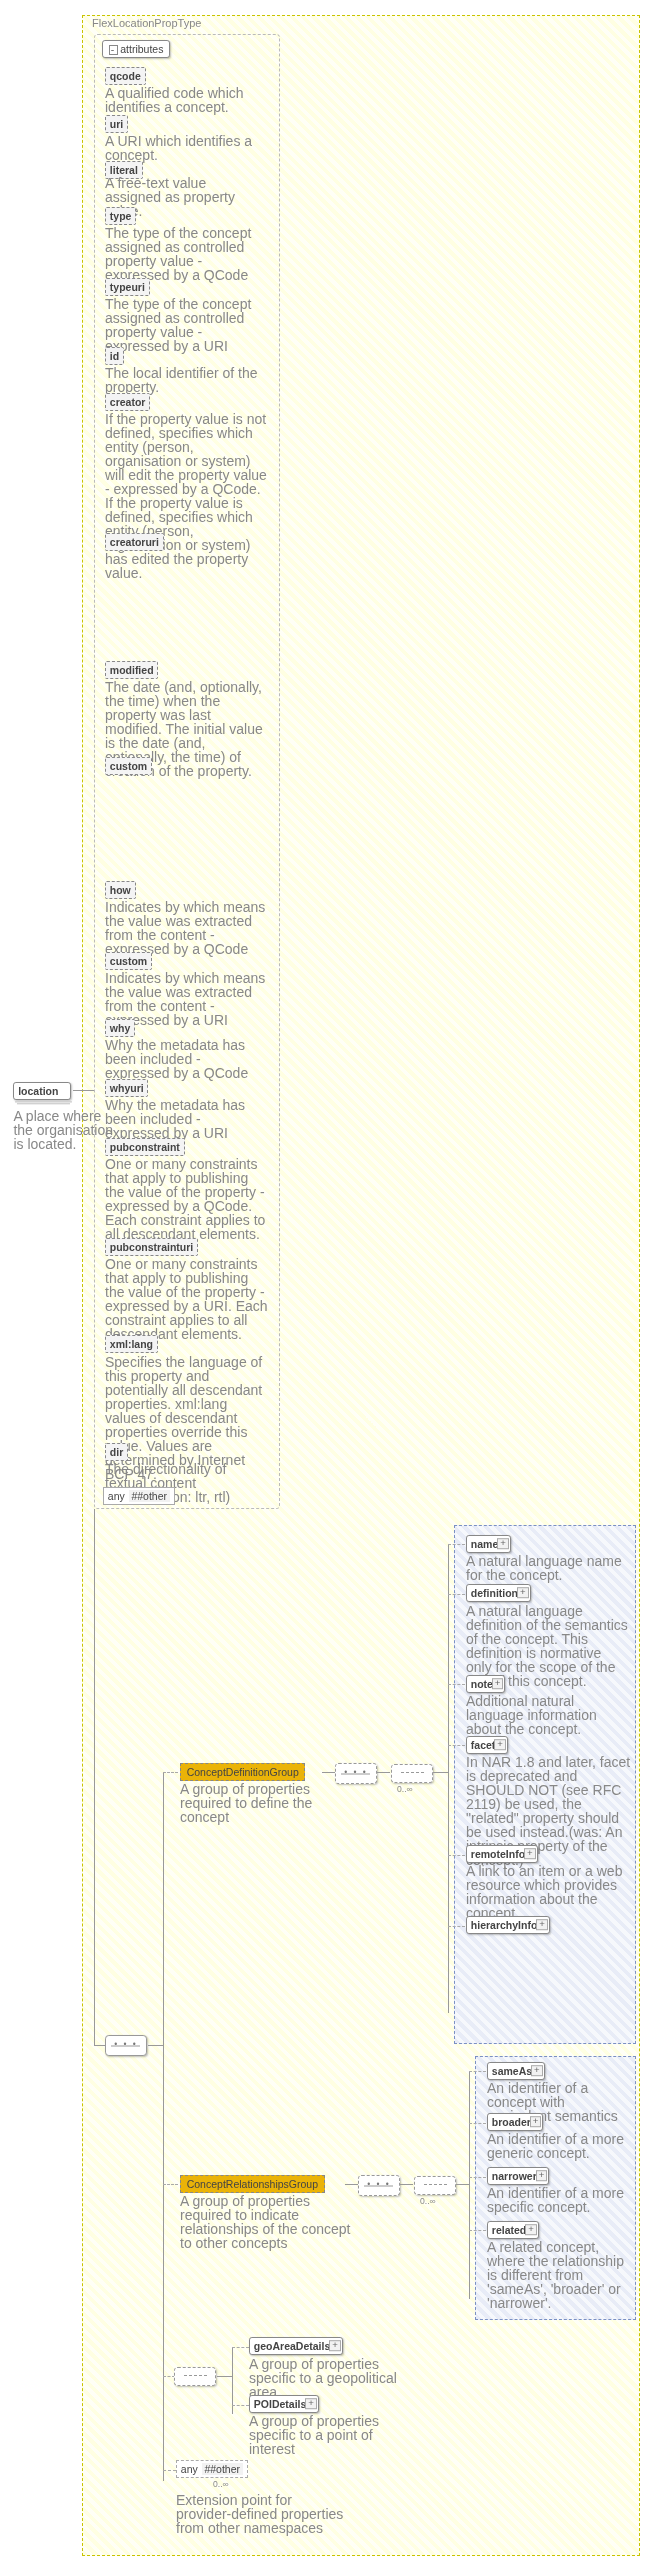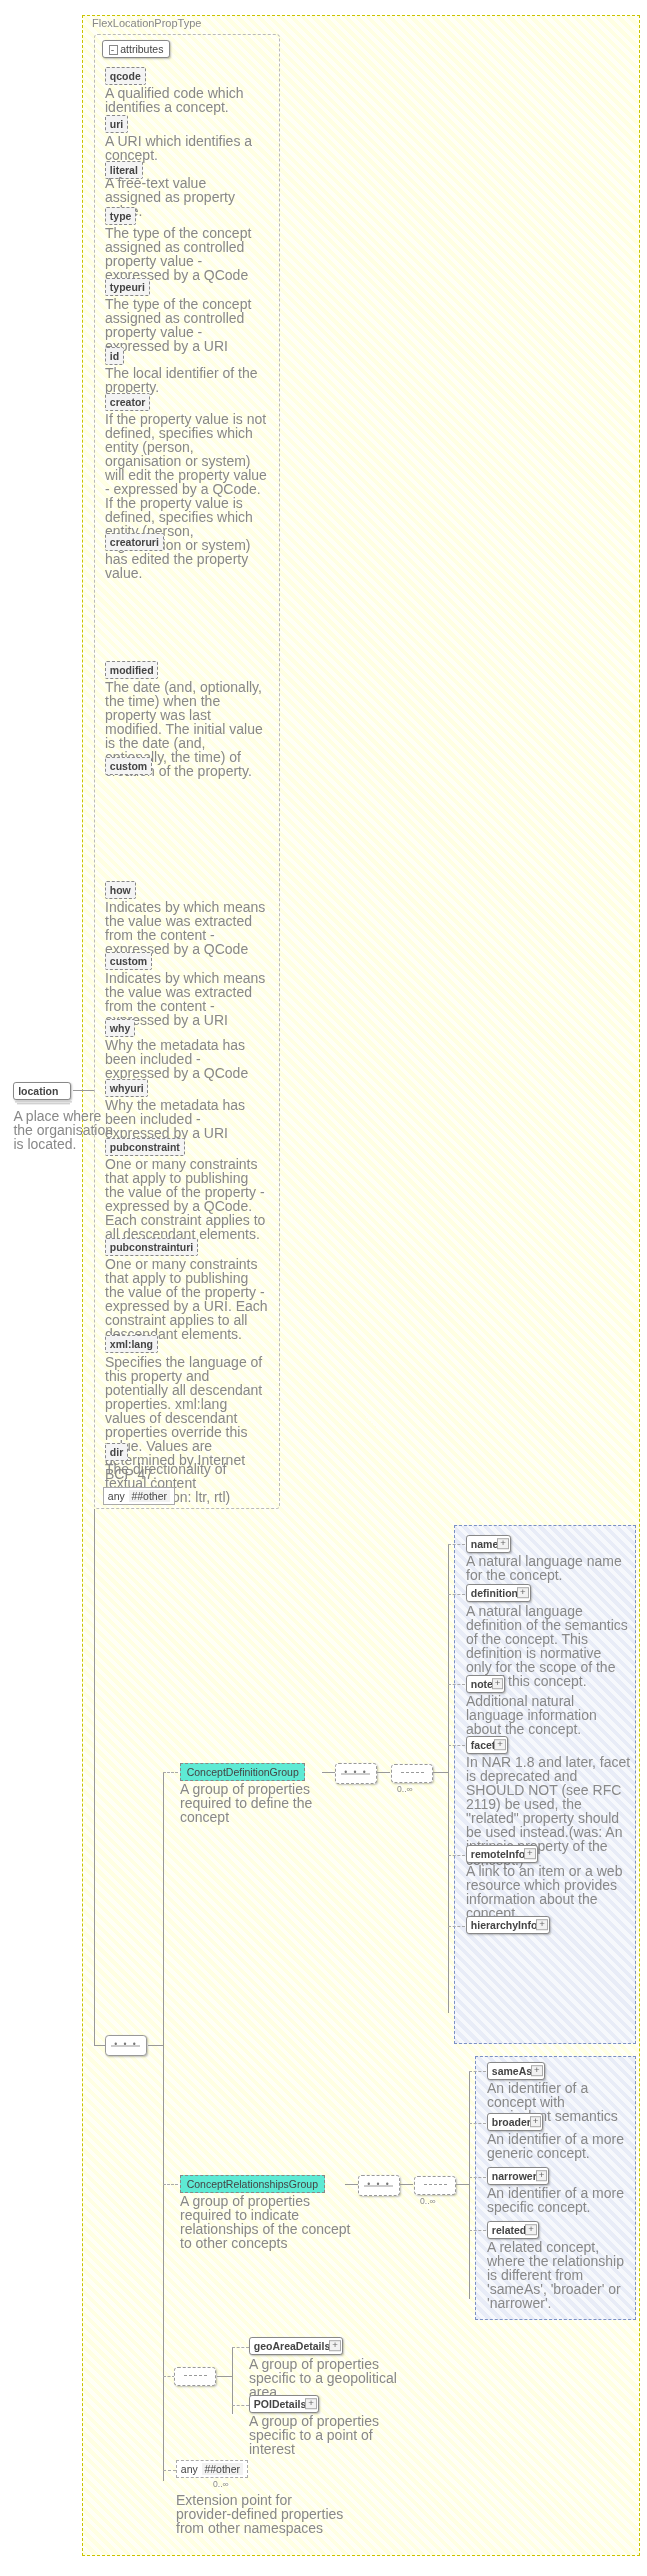--- a/index.html
+++ b/index.html
@@ -21,21 +21,21 @@
   .seq .dots{position:absolute;top:2.9px;left:0;width:100%;text-align:center;letter-spacing:1.9px;color:#777}
   .seq.dashed{border-style:dashed}
   .choice{position:absolute;width:40px;height:17px;border:1px solid #999;background:#fff;border-radius:3.8px;box-shadow:1px 1px 1.9px rgba(0,0,0,.25)}
   .choice .bar{position:absolute;top:6.7px;left:8.6px;width:23px;height:0;border-top:1px dashed #999}
   .choice.dashed{border-style:dashed}
   .conn{position:absolute;background:#999}
   .conn.h{height:1px}
   .conn.v{width:1px}
   .conn.d{border-top:1px dashed #aaa;background:none;height:0}
   .occ{position:absolute;font-size:8.6px;color:#888}
-  .grp-label{position:absolute;border:1px dashed #888;background:#5eead4;font-size:10.5px;color:#444;padding:1.9px 5.7px;white-space:nowrap}
+  .grp-label{position:absolute;border:1px dashed #888;background:#eab308;font-size:10.5px;color:#444;padding:1.9px 5.7px;white-space:nowrap}
   .any-box{position:absolute;border:1px solid #aaa;background:#fff;padding:1.9px 3.8px;font-size:10.5px;color:#444}
   .any-box .tag{background:#f2f2f2;padding:0 2.9px;margin-left:3.8px}
   svg.mini{position:absolute}
 </style>
 </head>
 <body>
 <div class="canvas">
 
 <div class="hatch-y" style="left:82px;top:15.3px;width:556px;height:2539px"></div>
 <div class="title" style="left:92px;top:17px">FlexLocationPropType</div>

